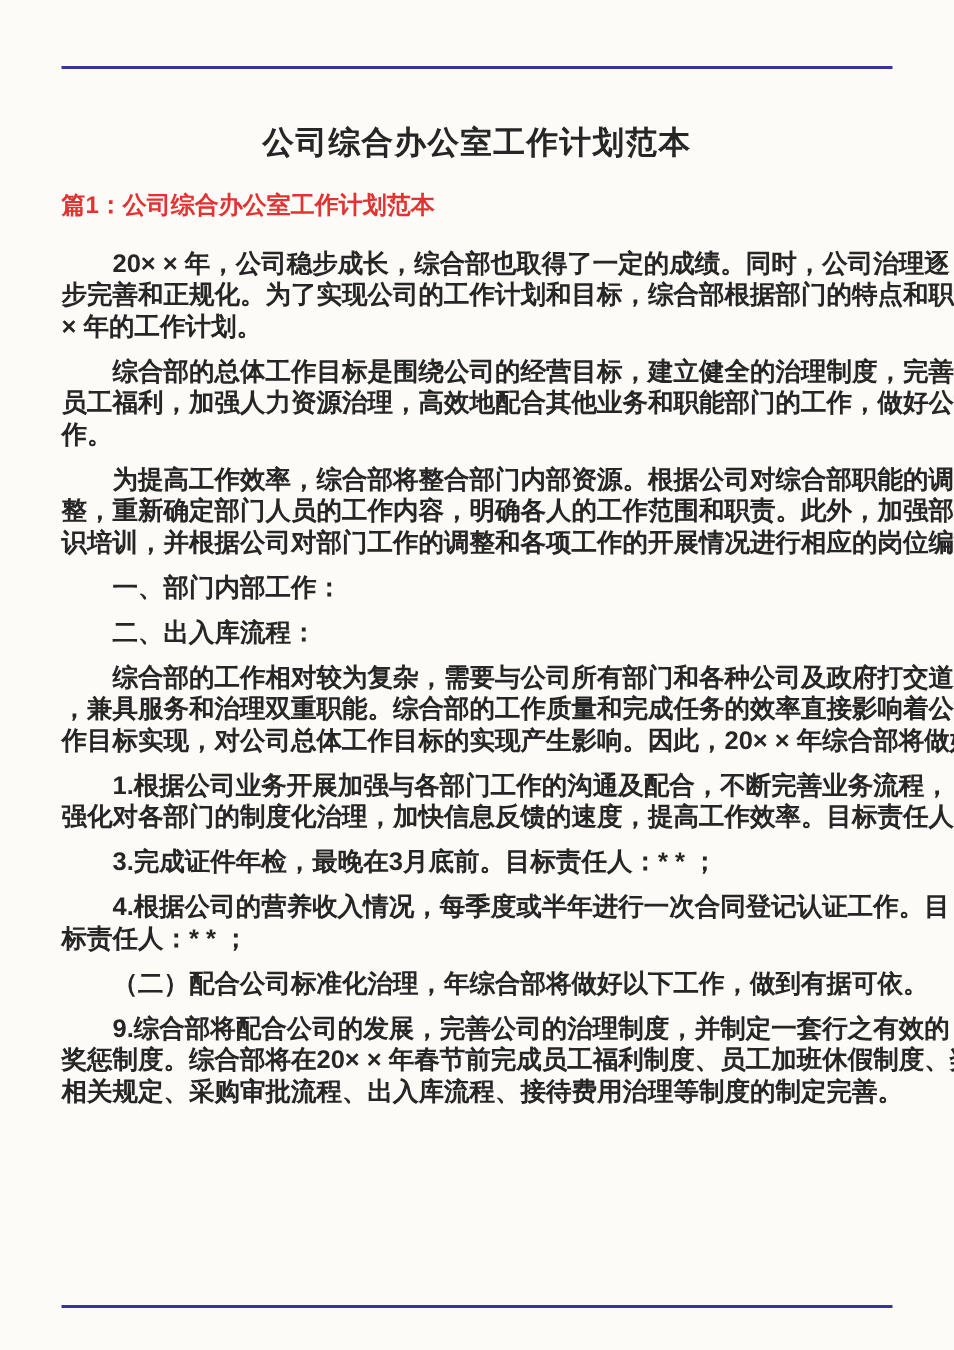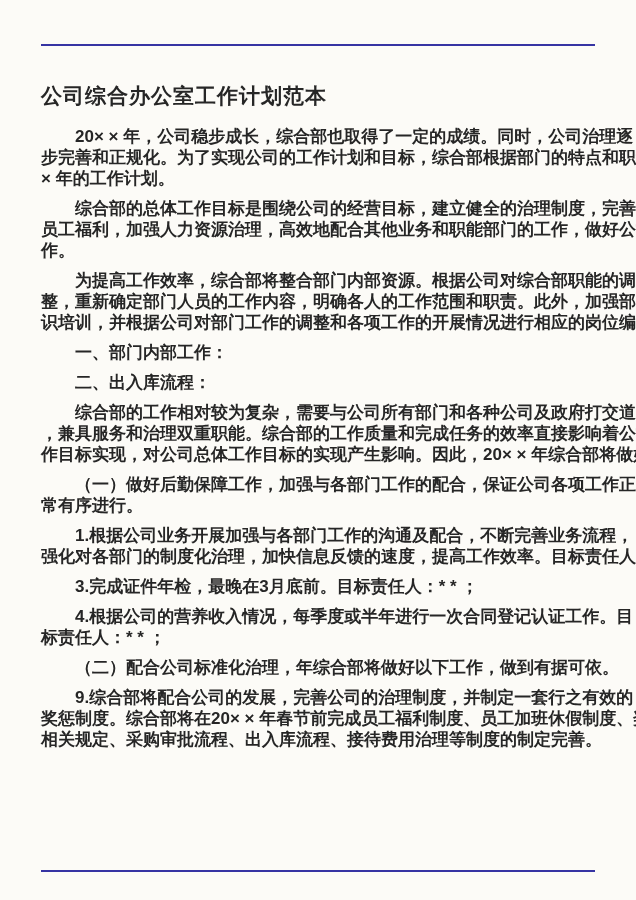--- a/index.html
+++ b/index.html
@@ -24,21 +24,21 @@
     background: var(--rule-color, #3634a3);
     flex: 0 0 auto;
   }
   .rule.top { margin-top: 44px; }
   .rule.bottom { margin-top: auto; margin-bottom: 28px; }
   h1.doc-title {
     margin: 36px 0 0;
     font-size: 21px;
     line-height: 28px;
     font-weight: 700;
-    text-align: left;
+    text-align: center;
     color: var(--text-color, #1f1f1f);
     letter-spacing: 1px;
   }
   h2.section-heading {
     margin: 17px 0 0;
     font-size: 16px;
     line-height: 22px;
     font-weight: 700;
     color: var(--accent-red, #e23333);
   }
@@ -54,38 +54,37 @@
   }
 </style>
 </head>
 <body>
 
 <div class="page">
   <div class="rule top"></div>
 
   <h1 class="doc-title">公司综合办公室工作计划范本</h1>
 
+  <h2 class="section-heading">篇1：公司综合办公室工作计划范本</h2>
 
   <div class="paragraphs">
       <p class="para">20× × 年，公司稳步成长，综合部也取得了一定的成绩。同时，公司治理逐
 步完善和正规化。为了实现公司的工作计划和目标，综合部根据部门的特点和职责，制定了20×
 × 年的工作计划。</p>
       <p class="para">综合部的总体工作目标是围绕公司的经营目标，建立健全的治理制度，完善
 员工福利，加强人力资源治理，高效地配合其他业务和职能部门的工作，做好公司的后勤保障工
 作。</p>
       <p class="para">为提高工作效率，综合部将整合部门内部资源。根据公司对综合部职能的调
 整，重新确定部门人员的工作内容，明确各人的工作范围和职责。此外，加强部门人员的专业知
 识培训，并根据公司对部门工作的调整和各项工作的开展情况进行相应的岗位编制调整。</p>
       <p class="para">一、部门内部工作：</p>
       <p class="para">二、出入库流程：</p>
       <p class="para">综合部的工作相对较为复杂，需要与公司所有部门和各种公司及政府打交道
 ，兼具服务和治理双重职能。综合部的工作质量和完成任务的效率直接影响着公司各个部门的工
 作目标实现，对公司总体工作目标的实现产生影响。因此，20× × 年综合部将做好以下工作：</p>
-      <p class="para">（一）做好后勤保障工作，加强与各部门工作的配合，保证公司各项工作正
-常有序进行。</p>
       <p class="para">1.根据公司业务开展加强与各部门工作的沟通及配合，不断完善业务流程，
 强化对各部门的制度化治理，加快信息反馈的速度，提高工作效率。目标责任人：* * ；</p>
       <p class="para">3.完成证件年检，最晚在3月底前。目标责任人：* * ；</p>
       <p class="para">4.根据公司的营养收入情况，每季度或半年进行一次合同登记认证工作。目
 标责任人：* * ；</p>
       <p class="para">（二）配合公司标准化治理，年综合部将做好以下工作，做到有据可依。</p>
       <p class="para">9.综合部将配合公司的发展，完善公司的治理制度，并制定一套行之有效的
 奖惩制度。综合部将在20× × 年春节前完成员工福利制度、员工加班休假制度、奖惩条例、出差
 相关规定、采购审批流程、出入库流程、接待费用治理等制度的制定完善。</p>
     </div>

